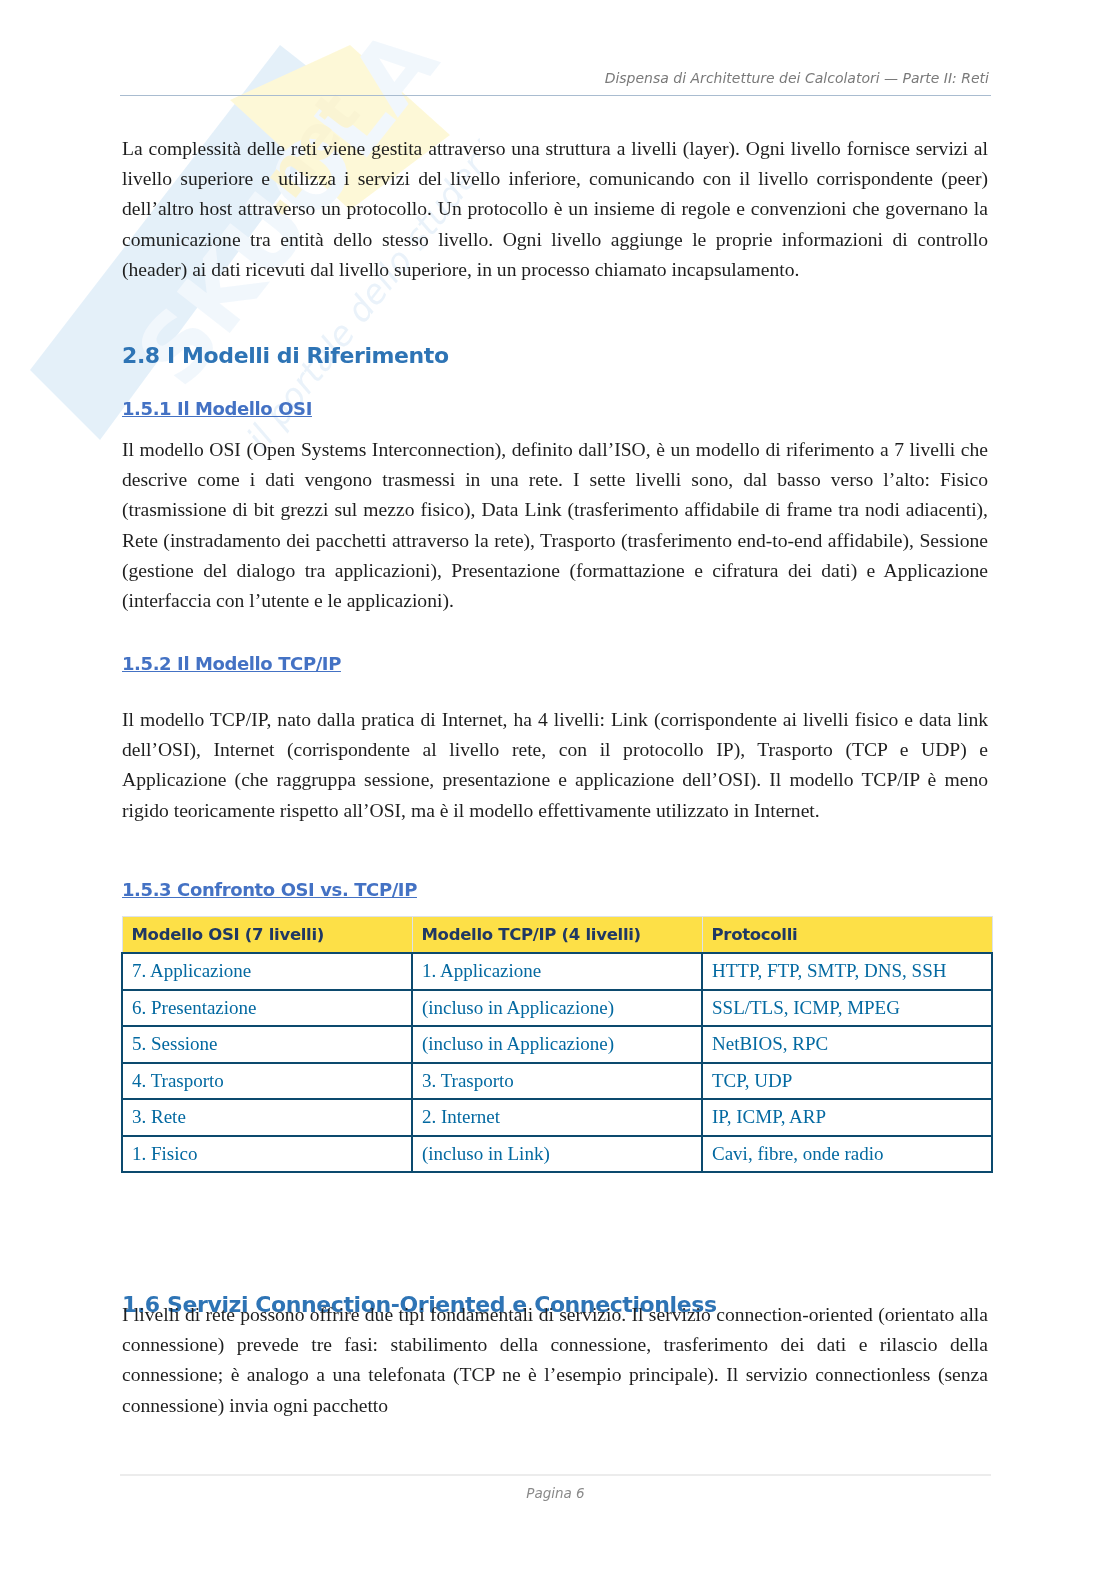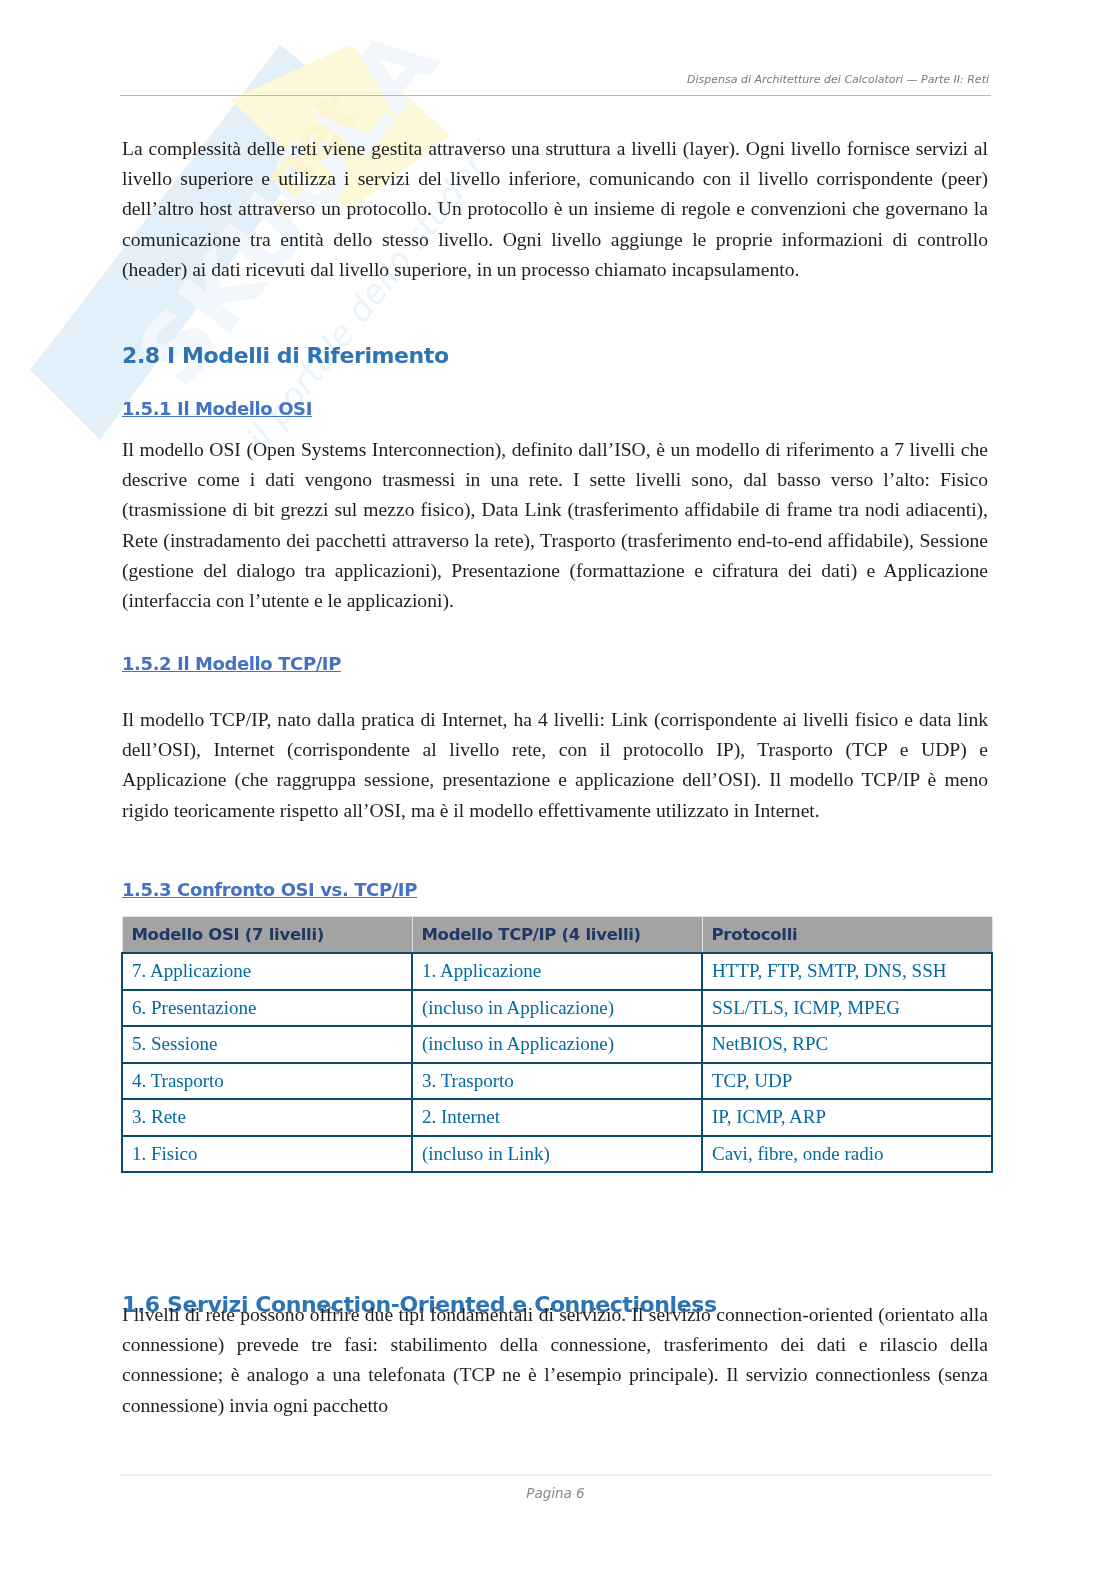--- a/index.html
+++ b/index.html
@@ -30,21 +30,21 @@
       top: 66px;
       width: 871px;
       height: 29px;
       border-bottom: 1px solid #a9bcd0;
       text-align: right;
       z-index: 1;
     }
     .page-header span {
       font-family: "DejaVu Sans", "Liberation Sans", sans-serif;
       font-style: italic;
-      font-size: 11px;
+      font-size: 14px;
       color: #7a7a7a;
       position: relative;
       top: 3px;
       right: 2px;
     }
     .content {
       position: absolute;
       left: 122px;
       top: 134px;
       width: 866px;
@@ -76,21 +76,21 @@
     }
     .abs { position: absolute; left: 0; width: 866px; }
     table.cmp {
       position: absolute;
       left: -1px;
       width: 872px;
       border-collapse: collapse;
       font-size: 19px;
     }
     table.cmp th {
-      background: #a3a3a3;
+      background: #fde047;
       color: #1f3864;
       font-family: "DejaVu Sans", "Liberation Sans", sans-serif;
       font-weight: bold;
       font-size: 16.5px;
       text-align: left;
       height: 35px;
       padding: 0 9px;
       border: 1px solid #dde3ea;
       letter-spacing: -0.3px;
     }

